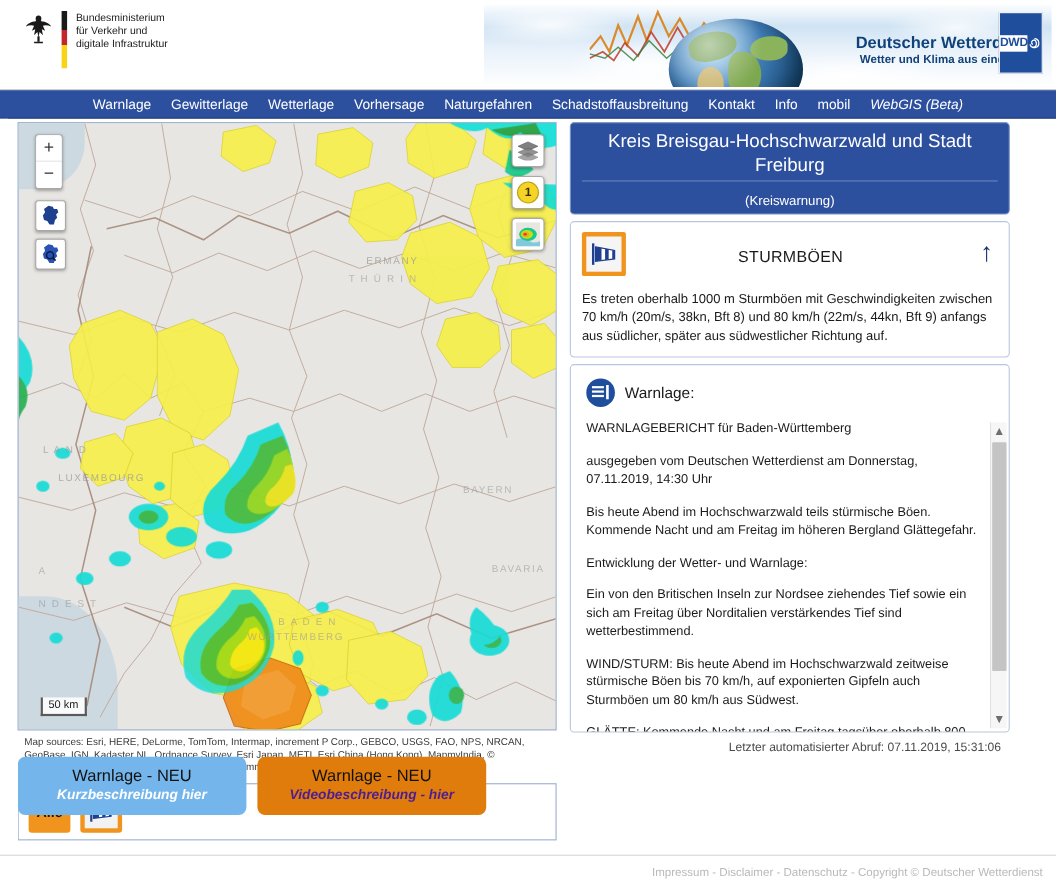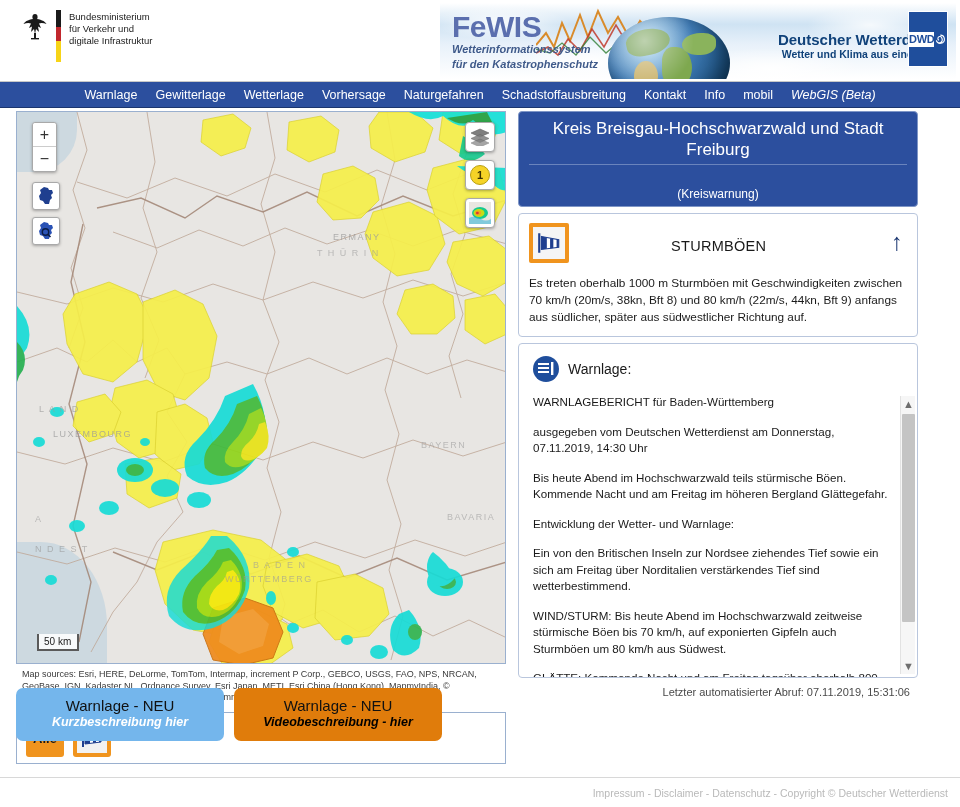--- a/index.html
+++ b/index.html
@@ -221,21 +221,21 @@
   }
   .kreis-header {
     width: 400px;
     background: #2c4f9e;
     border: 1px solid #7f96c6; border-radius: 4px;
     color: #fff; text-align: center;
     padding: 6px 10px 5px;
   }
   .kreis-title { font-size: 17px; line-height: 21px; font-weight: normal; }
   .kreis-sub {
-    font-size: 12px; margin-top: 4px; padding-top: 22px;
+    font-size: 12px; margin-top: 4px; padding-top: 10px;
     border-top: 1px solid #6a84bd;
   }
   .warn-card {
     width: 400px; margin-top: 6px;
     background: #fff;
     border: 1px solid #b9c6dd; border-radius: 4px;
     padding: 9px 12px 10px 10px;
     position: relative;
   }
   .warn-top { display: flex; align-items: flex-start; gap: 10px; }
@@ -310,21 +310,21 @@
     display: flex; gap: 10px;
   }
   .big-btn {
     border-radius: 7px; padding: 9px 16px 10px;
     text-align: center; cursor: pointer; color: #111;
     min-width: 208px;
   }
   .big-btn.blue { background: #74b6ec; }
   .big-btn.orange { background: #e07c0b; }
   .big-btn .t1 { font-size: 15px; font-weight: normal; line-height: 17px; }
-  .big-btn .t2 { font-size: 12.5px; font-weight: bold; font-style: italic; color: #000000; line-height: 17px; }
+  .big-btn .t2 { font-size: 12.5px; font-weight: bold; font-style: italic; color: #4c1d95; line-height: 17px; }
   .big-btn.blue .t2 { color: #ffffff; }
 
   
   .footer {
     position: absolute; left: 0; bottom: 0;
     width: 960px; height: 30px;
     border-top: 1px solid #d8d8d8;
     background: #fff;
     display: flex; align-items: center; justify-content: flex-end;
     padding-right: 12px;
@@ -362,25 +362,20 @@
 
     <div class="banner">
       <div class="clouds"></div>
 
       <svg class="squiggle" width="150" height="60">
         <polyline points="0,42 10,30 18,44 26,20 34,38 44,12 52,34 62,8 72,30 82,14 94,36 104,18 118,34 132,16 148,30" fill="none" stroke="#d98b2b" stroke-width="2"></polyline>
         <polyline points="0,50 12,44 22,52 32,36 44,48 56,26 68,44 80,22 92,42 106,28 120,44 136,26 150,40" fill="none" stroke="#c0392b" stroke-width="1.6" opacity=".85"></polyline>
         <polyline points="0,46 14,50 26,40 40,52 54,34 70,50 86,36 102,50 118,38 134,48 150,36" fill="none" stroke="#2e7d32" stroke-width="1.3" opacity=".8"></polyline>
       </svg>
 
-      <div class="fewis-logo">
-        <div class="fewis-title">FeWIS</div>
-        <div class="fewis-sub">Wetterinformationssystem</div>
-        <div class="fewis-sub">für den Katastrophenschutz</div>
-      </div>
 
       <div class="globe">
         <div class="land" style="left:18px; top:12px; width:44px; height:26px; transform:rotate(-12deg);"></div>
         <div class="land" style="left:54px; top:30px; width:30px; height:40px; background:#7ea84f; border-radius:40% 60% 55% 45%;"></div>
         <div class="land" style="left:26px; top:44px; width:24px; height:30px; background:#c8b169; border-radius:50%;"></div>
         <div class="land" style="left:74px; top:16px; width:34px; height:22px; background:#8ab35c; border-radius:60% 40% 50% 50%;"></div>
         <div style="position:absolute;inset:0;background:radial-gradient(circle at 30% 26%, rgba(255,255,255,.55), rgba(255,255,255,0) 45%);"></div>
       </div>
 
       <div class="dwd-block">

